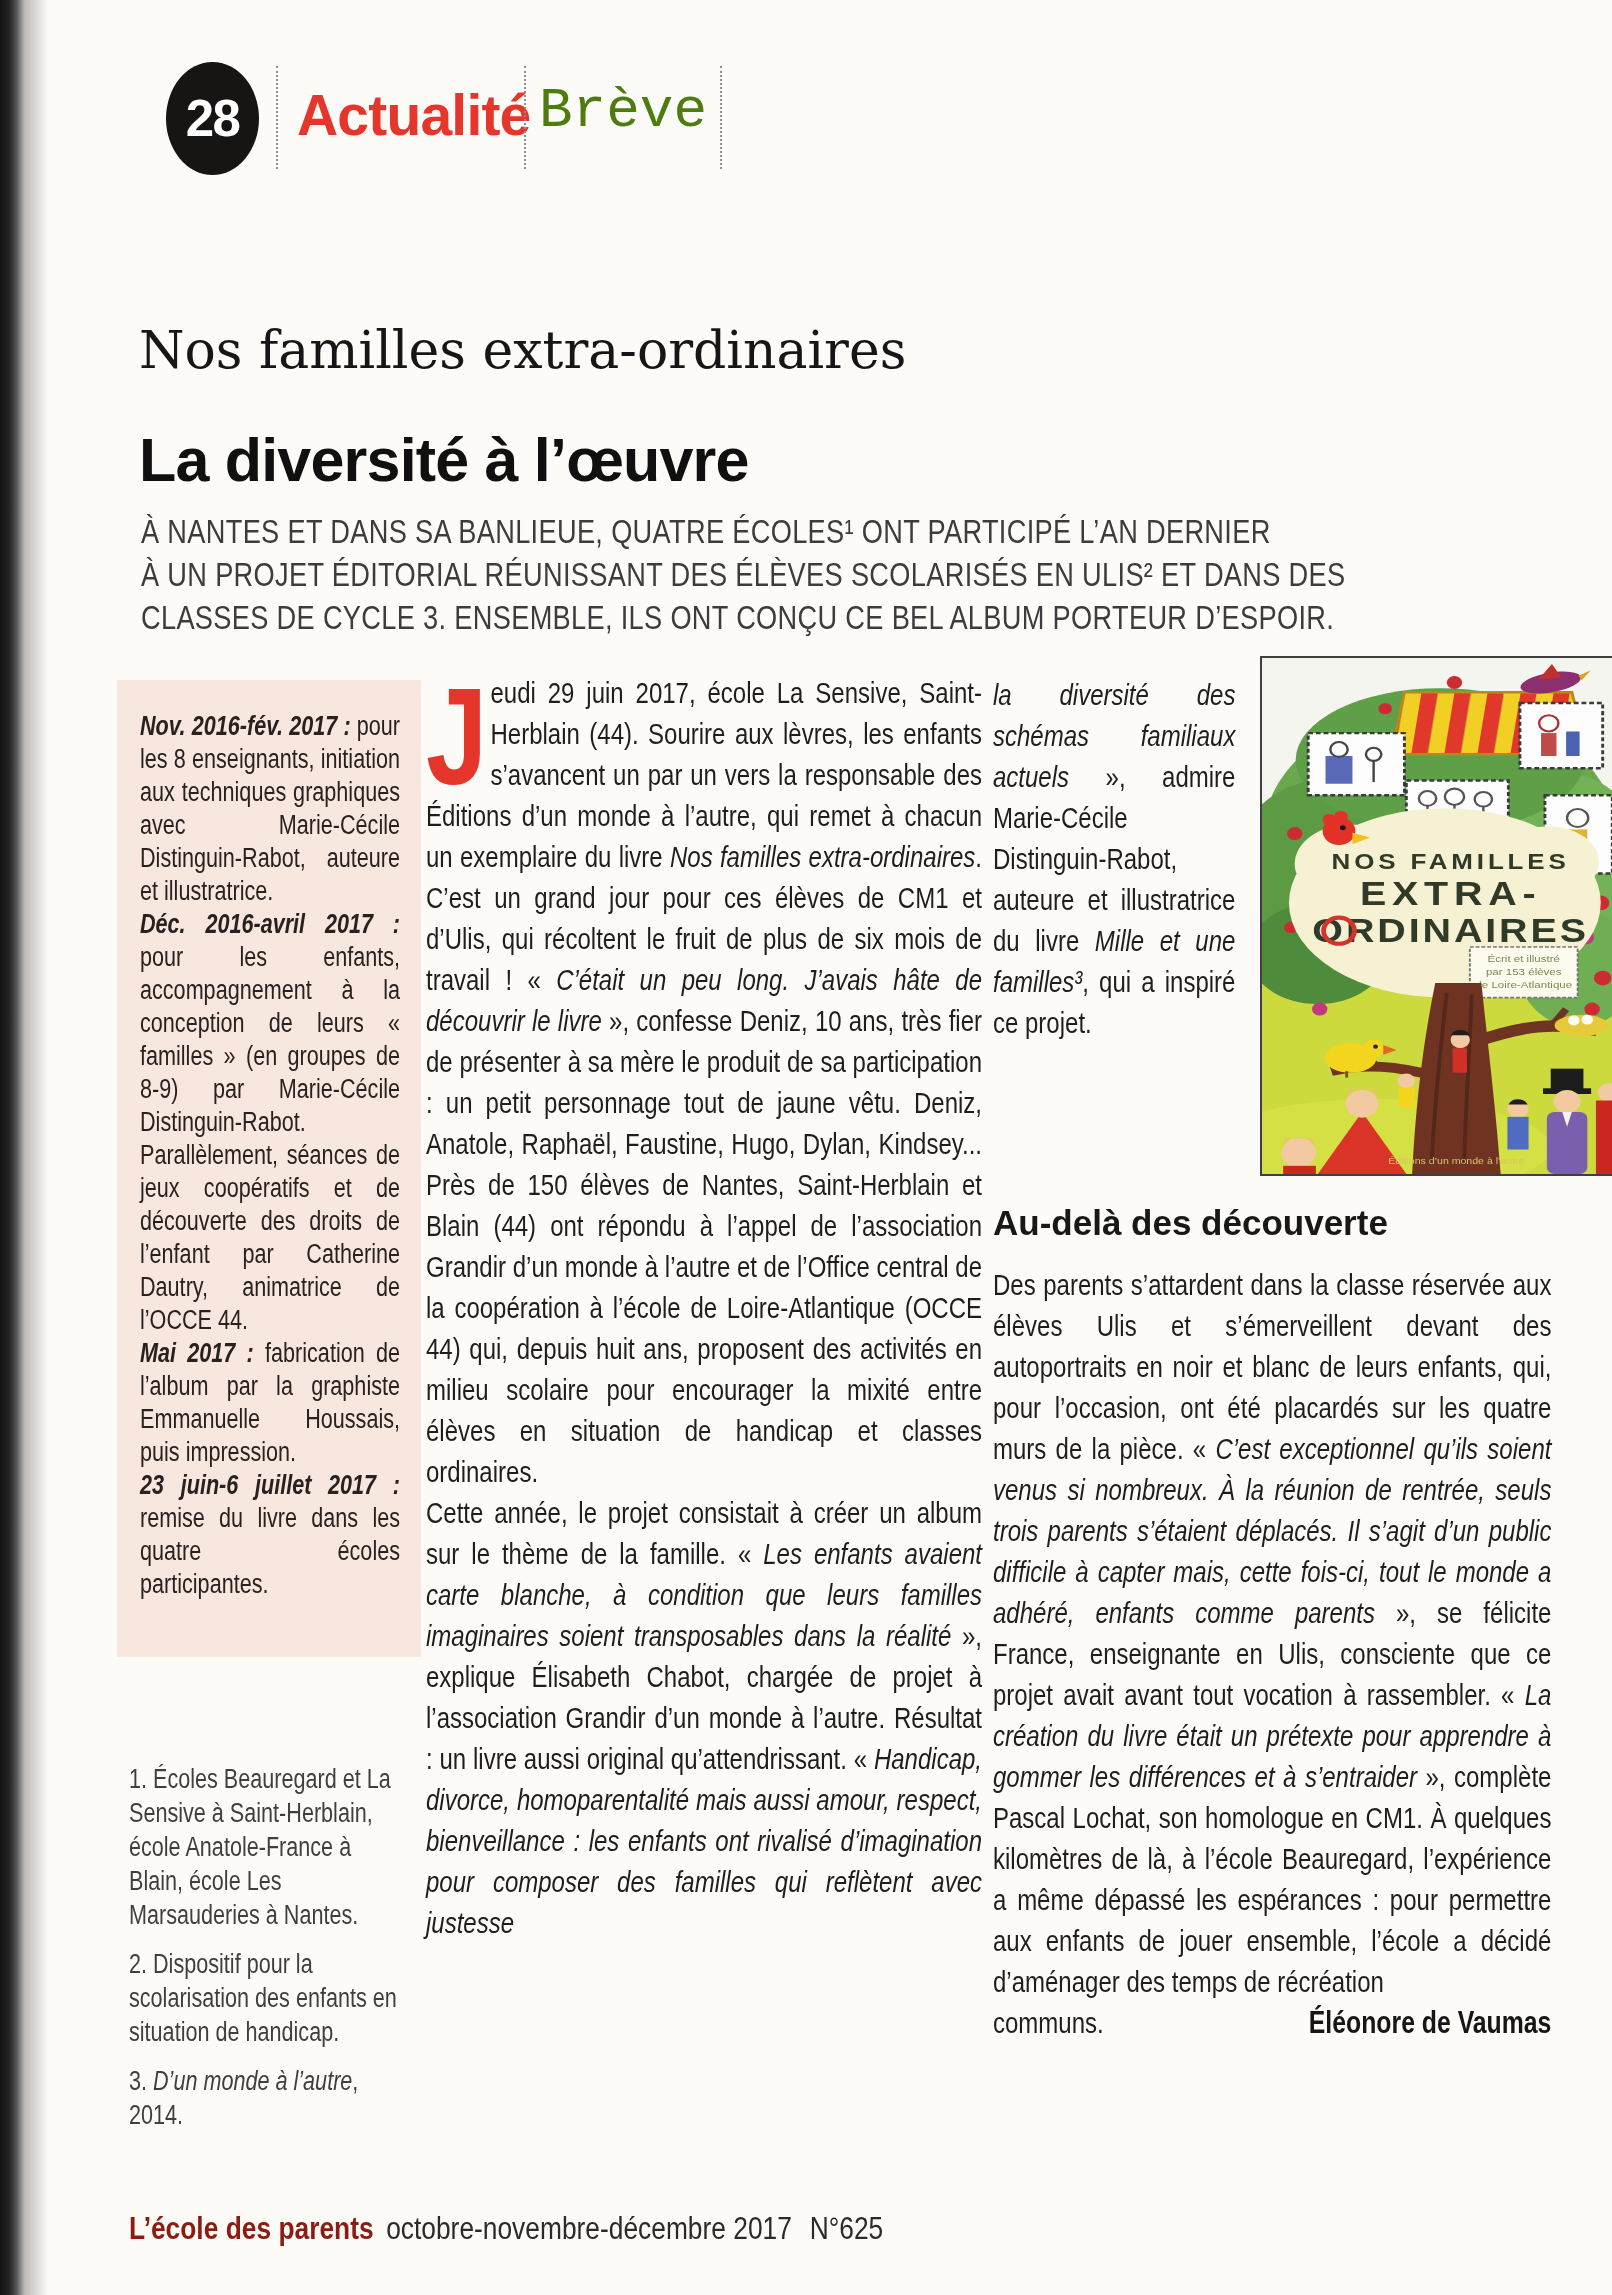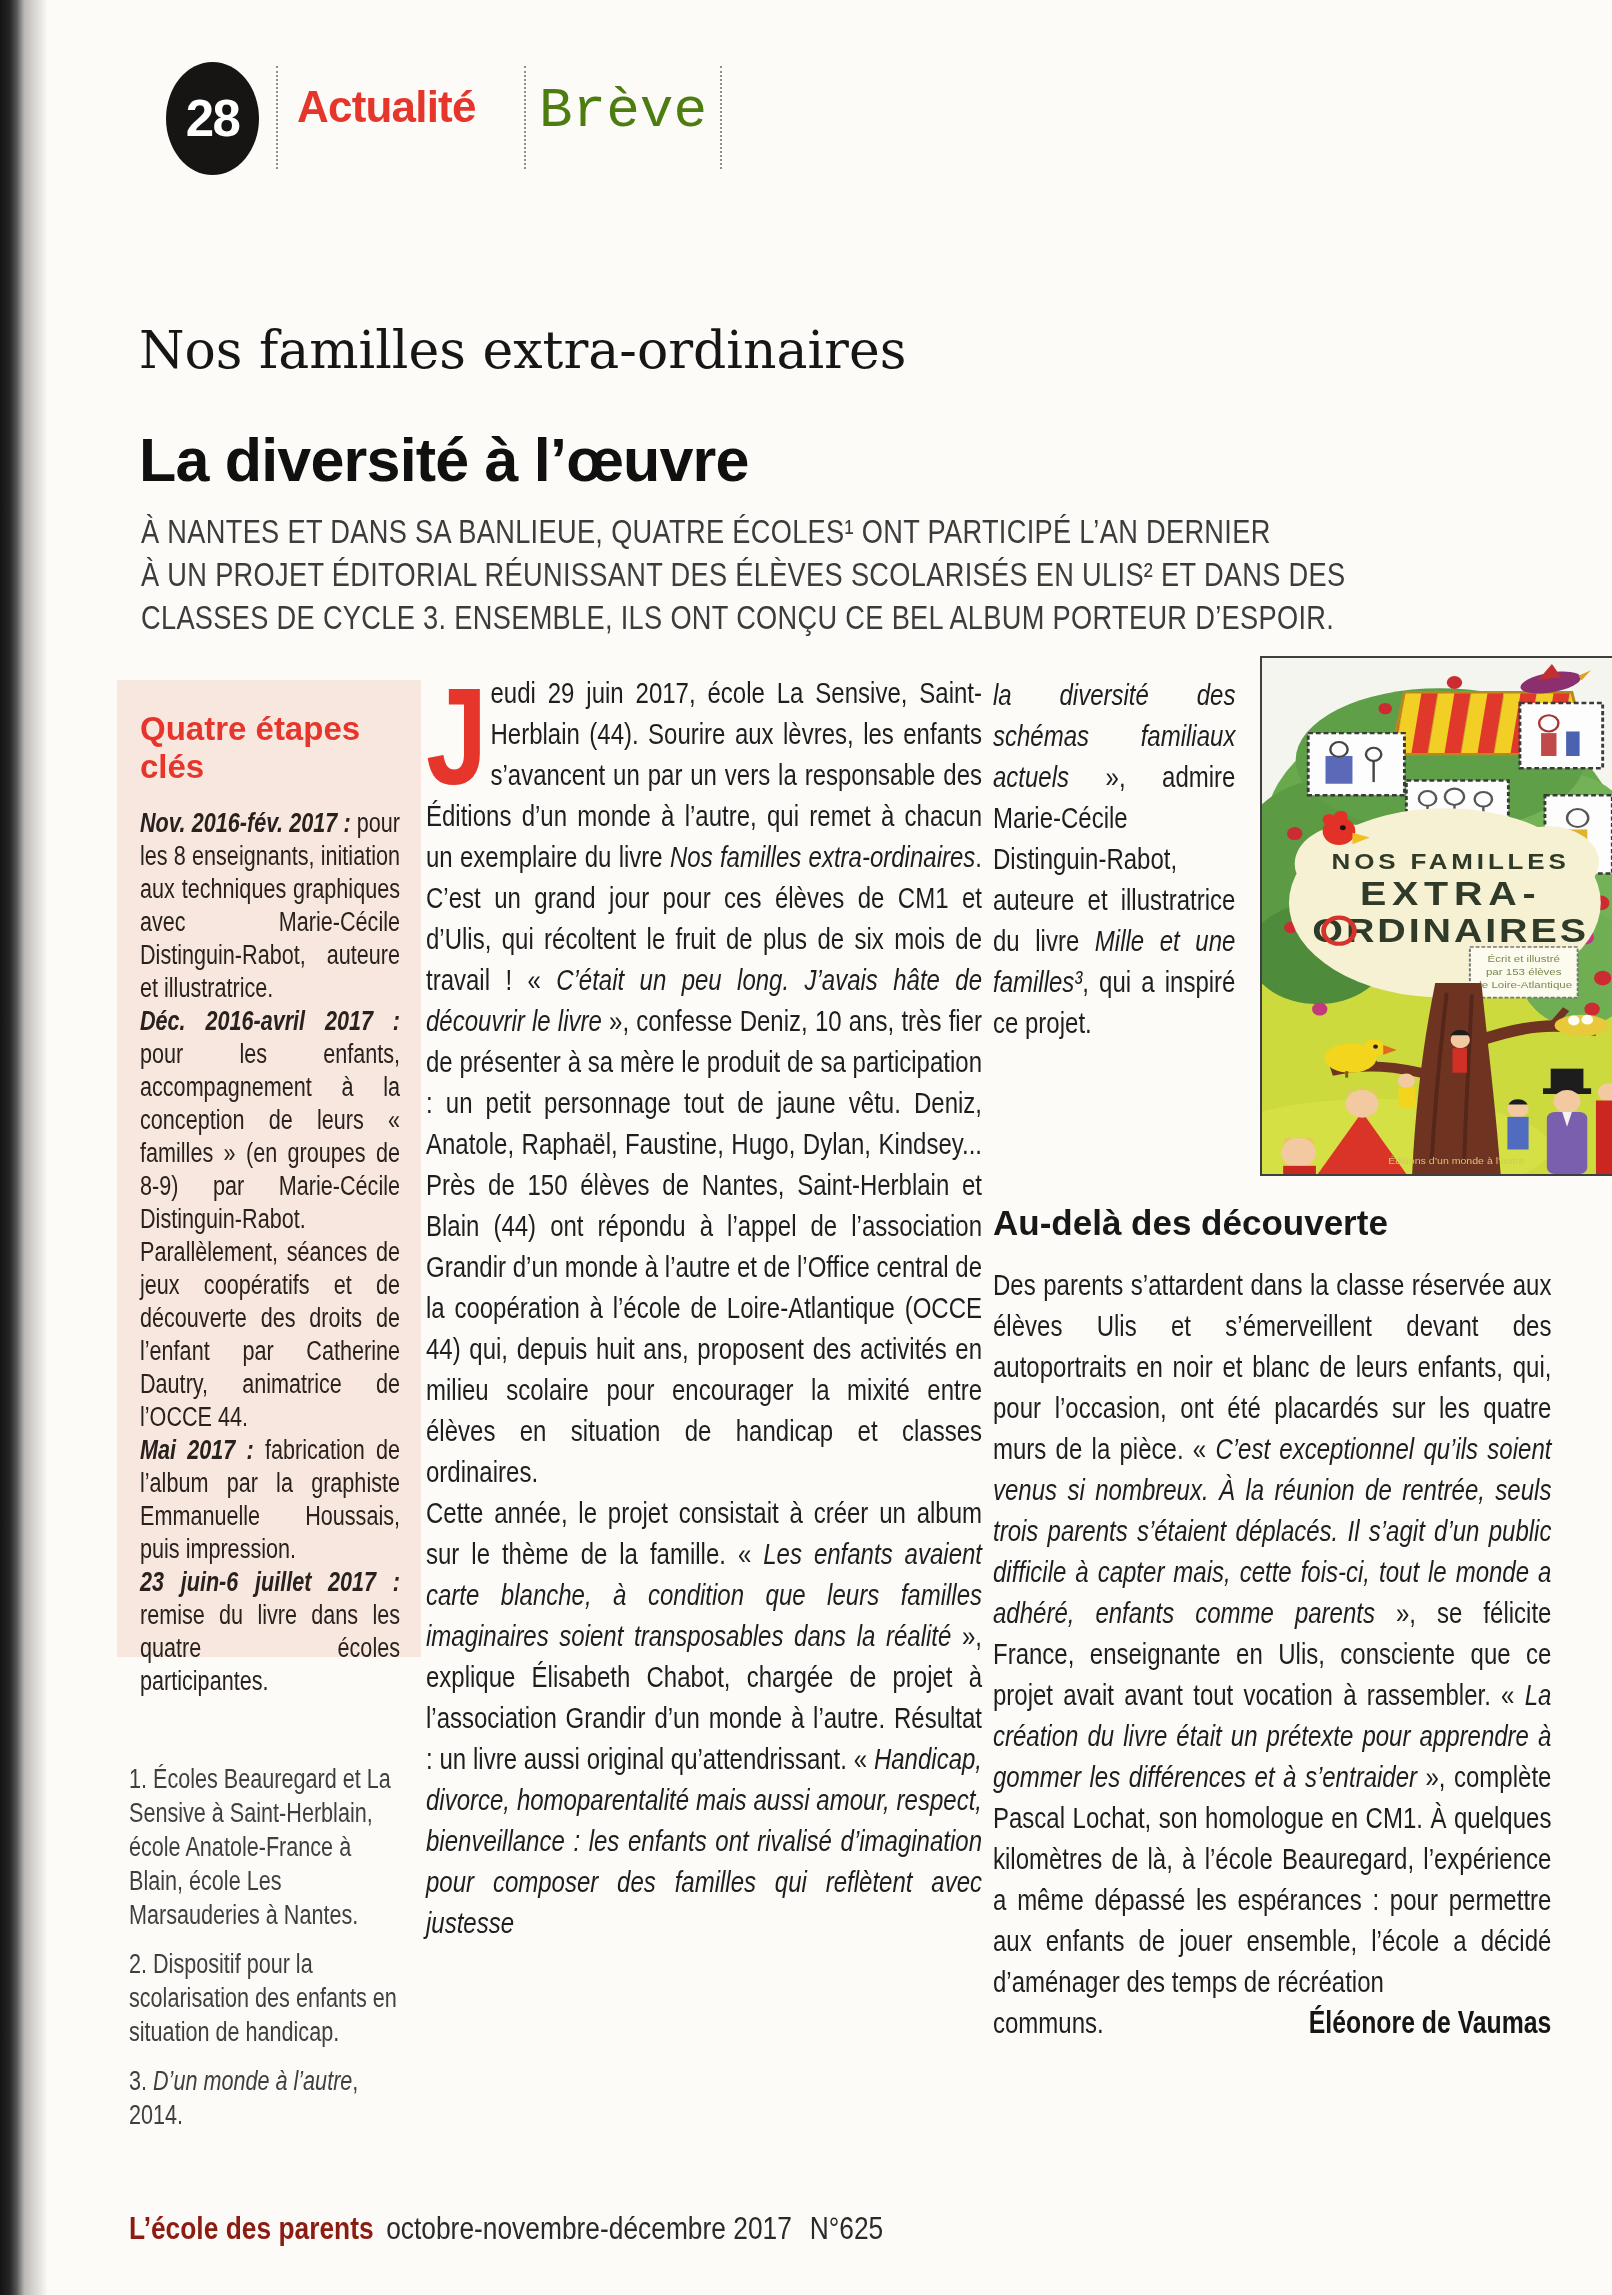--- a/index.html
+++ b/index.html
@@ -6,21 +6,21 @@
   .page{position:relative;width:1613px;height:2295px;background:#fcfbf8;overflow:hidden;
         font-family:"Liberation Sans",sans-serif;color:#1f1f1f;padding-left:40px;}
   .scan-edge{position:absolute;left:0;top:0;bottom:0;width:49px;
         background:linear-gradient(to right,#131313 0px,#262626 9.8px,#555 16.4px,#bdb9b6 24.6px,rgba(255,255,255,0) 48px);}
   
   .page-badge{position:absolute;left:166px;top:62px;width:93px;height:113px;border-radius:50%;
         background:#171513;display:flex;align-items:center;justify-content:center;}
   .page-badge span{color:#fff;font-size:51px;font-weight:700;letter-spacing:-1.6px;}
   .vsep{position:absolute;top:66px;height:103px;width:0;border-left:2.5px dotted #8f8f8f;}
   .sep1{left:276px}.sep2{left:524px}.sep3{left:720px}
-  .section-label{position:absolute;left:297px;top:82px;font-size:44px;font-weight:800;
+  .section-label{position:absolute;left:297px;top:82px;font-size:57px;font-weight:800;
         color:#e6352b;letter-spacing:-0.8px;}
   .subsection-label{position:absolute;left:539px;top:79px;font-family:Liberation Mono, monospace;
         font-size:56px;color:#4d7c0f;text-align:right;}
   
   .title-serif{position:absolute;left:139px;top:320px;font-family:"DejaVu Serif",serif;
         font-size:52px;color:#161616;letter-spacing:0;}
   .title-bold{position:absolute;left:139px;top:392px;font-size:61px;font-weight:800;color:#101010;letter-spacing:-0.8px;margin-top:33px;}
   .intro{position:absolute;left:141px;top:510px;transform:scaleX(0.8);transform-origin:left top;
         font-size:34px;line-height:43px;color:#3c3c3c;white-space:nowrap;letter-spacing:0.4px;}
   
@@ -79,21 +79,20 @@
 
   <div class="title-serif">Nos familles extra-ordinaires</div>
   <div class="title-bold">La diversité à l’œuvre</div>
   <div class="intro">
     <div>À NANTES ET DANS SA BANLIEUE, QUATRE ÉCOLES¹ ONT PARTICIPÉ L’AN DERNIER</div>
     <div>À UN PROJET ÉDITORIAL RÉUNISSANT DES ÉLÈVES SCOLARISÉS EN ULIS² ET DANS DES</div>
     <div>CLASSES DE CYCLE 3. ENSEMBLE, ILS ONT CONÇU CE BEL ALBUM PORTEUR D’ESPOIR.</div>
   </div>
 
   <div class="sidebar-box">
-    <p class="sidebar-title">Quatre étapes clés</p>
     <div class="sidebar-text">
       <p><span class="sg-bi">Nov. 2016-fév. 2017 : </span><span class="sg-n">pour les 8 enseignants, initiation aux techniques graphiques avec Marie-Cécile Distinguin-Rabot, auteure et illustratrice.</span></p>
       <p><span class="sg-bi">Déc. 2016-avril 2017 : </span><span class="sg-n">pour les enfants, accompagnement à la conception de leurs « familles » (en groupes de 8-9) par Marie-Cécile Distinguin-Rabot. Parallèlement, séances de jeux coopératifs et de découverte des droits de l’enfant par Catherine Dautry, animatrice de l’OCCE 44.</span></p>
       <p><span class="sg-bi">Mai 2017 : </span><span class="sg-n">fabrication de l’album par la graphiste Emmanuelle Houssais, puis impression.</span></p>
       <p><span class="sg-bi">23 juin-6 juillet 2017 : </span><span class="sg-n">remise du livre dans les quatre écoles participantes.</span></p>
     </div>
   </div>
 
   <div class="footnotes">
     <p><span class="sg-n">1. Écoles Beauregard et La Sensive à Saint-Herblain, école Anatole-France à Blain, école Les Marsauderies à Nantes.</span></p>

